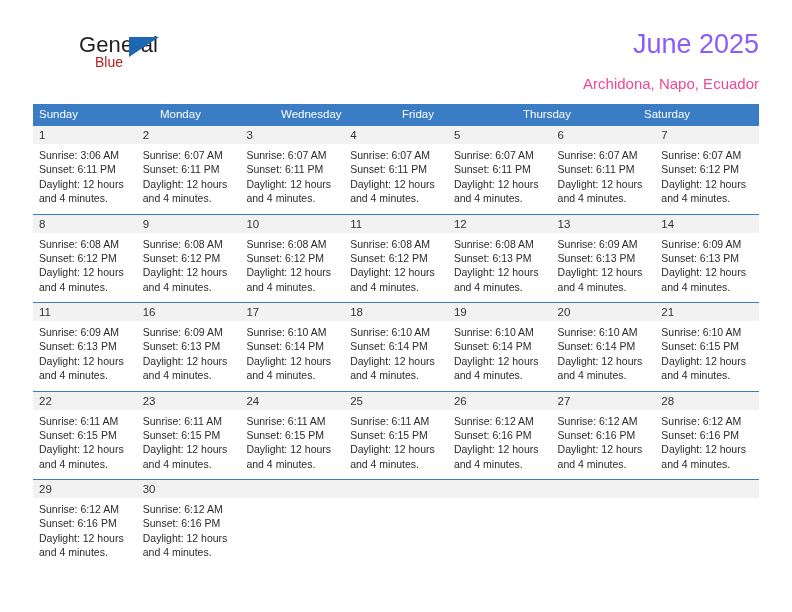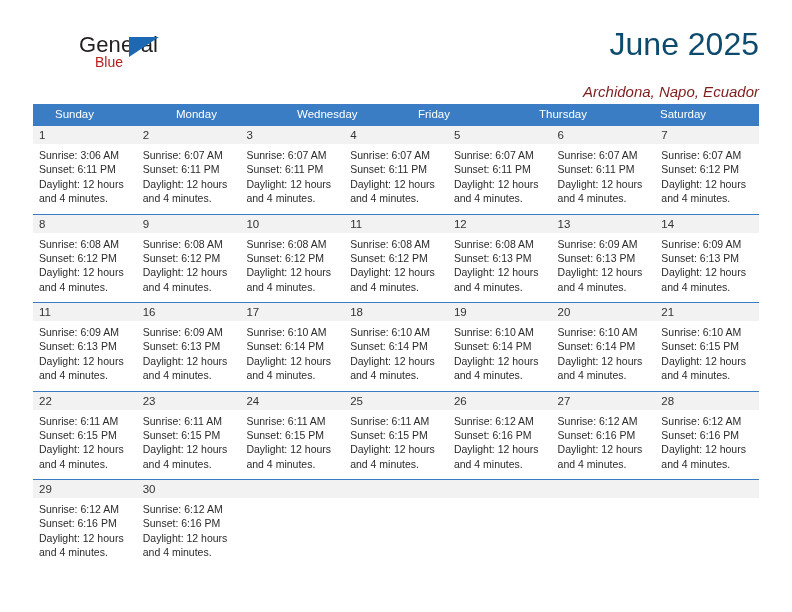--- a/index.html
+++ b/index.html
@@ -64,52 +64,51 @@
     color: #b91c1c;
     font-family: "Liberation Sans", sans-serif;
   }
   .title-block {
     position: absolute;
     right: 0;
     top: 0;
     text-align: right;
   }
   .cal-title {
-    font-size: 32px;
-    color: #0c4a6e;
+    font-size: 27px;
+    color: #8b5cf6;
     line-height: 32px;
     white-space: nowrap;
   }
   .cal-subtitle {
     font-size: 15px;
-    color: #7f1d1d;
+    color: #ec4899;
     line-height: 20px;
-    margin-top: 22px;
+    margin-top: 14px;
     white-space: nowrap;
-    font-style: italic;
   }
 
   
   .calendar {
     position: absolute;
     left: 33px;
     top: 104px;
     width: 726px;
   }
   .dow-row {
     display: flex;
     background: #3a7dc4;
     height: 21px;
   }
   .dow-cell {
     flex: 1 1 0;
     color: #ffffff;
     font-size: 11.5px;
     line-height: 21px;
-    padding-left: 22px;
+    padding-left: 6px;
     box-sizing: border-box;
     white-space: nowrap;
     overflow: hidden;
   }
   .week {
     border-top: 1.5px solid #3a7dc4;
     display: flex;
     height: 88.5px;
     box-sizing: border-box;
   }

